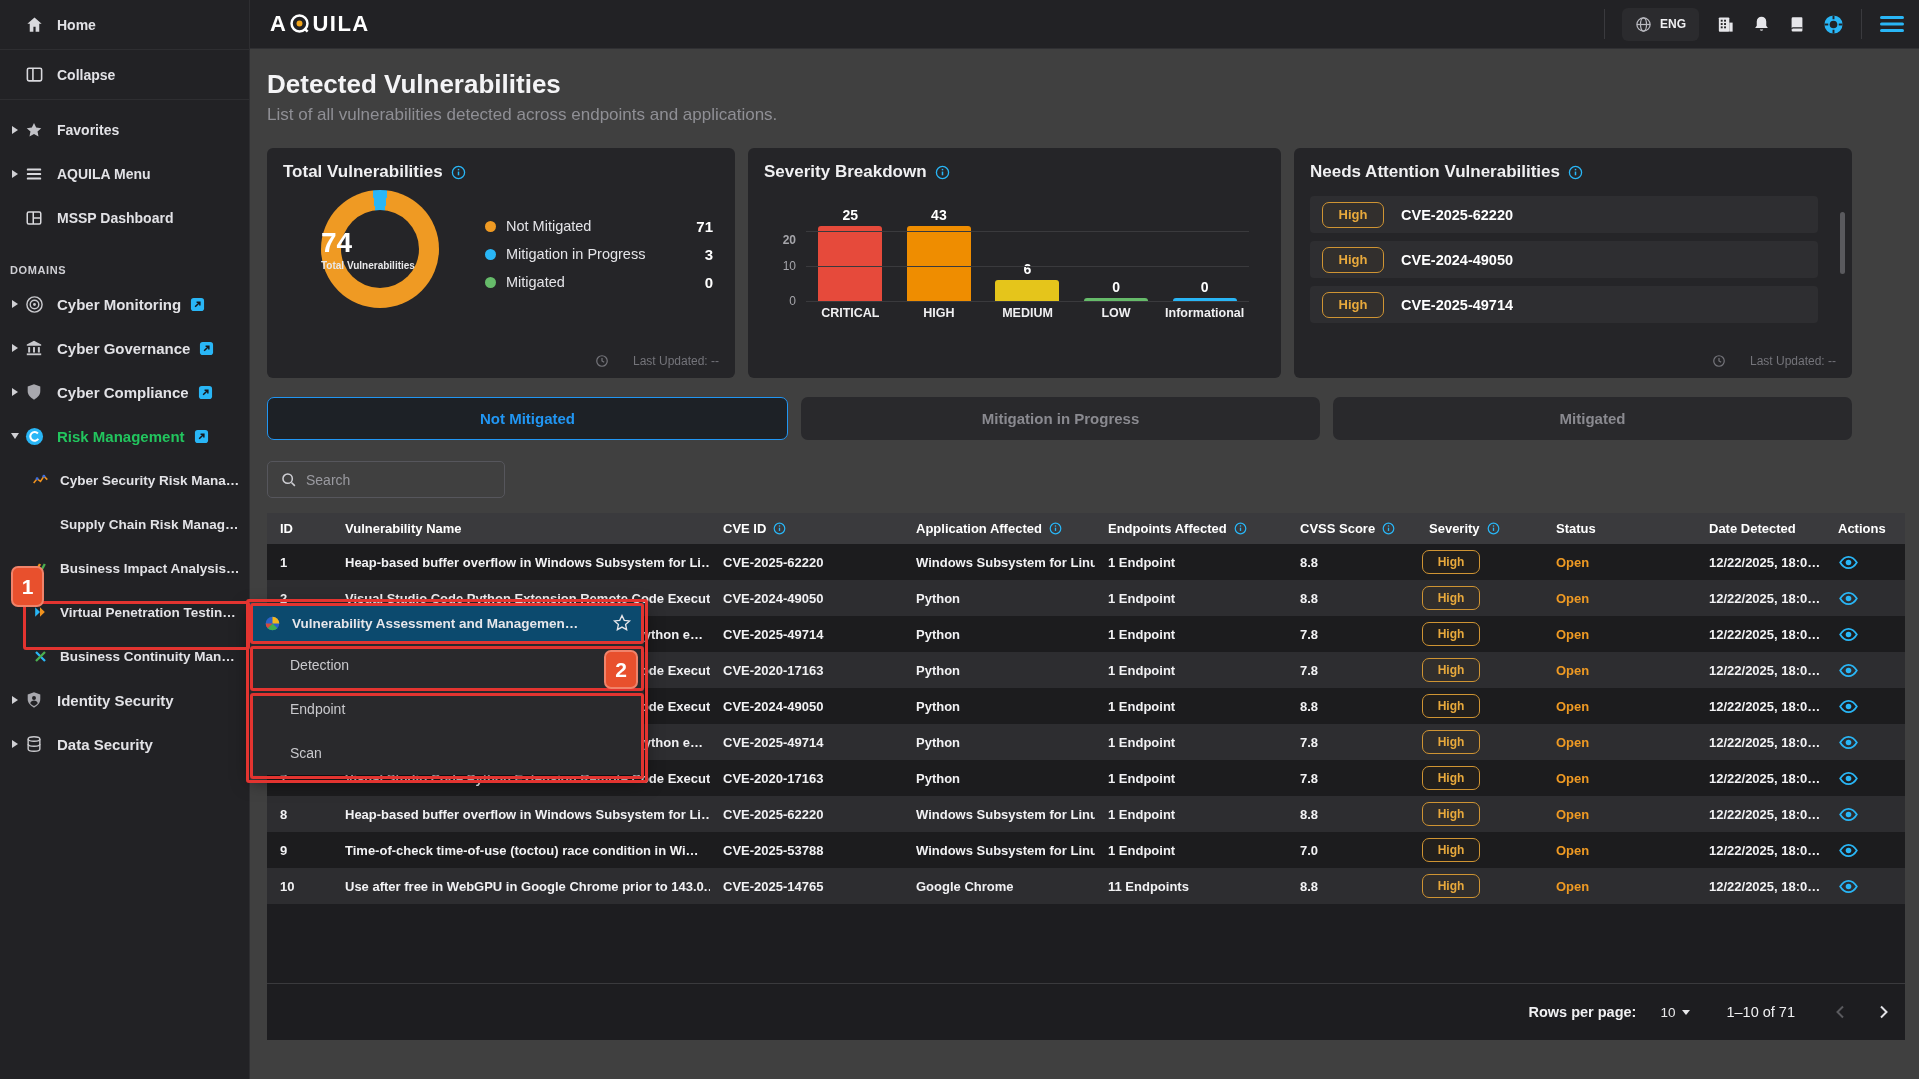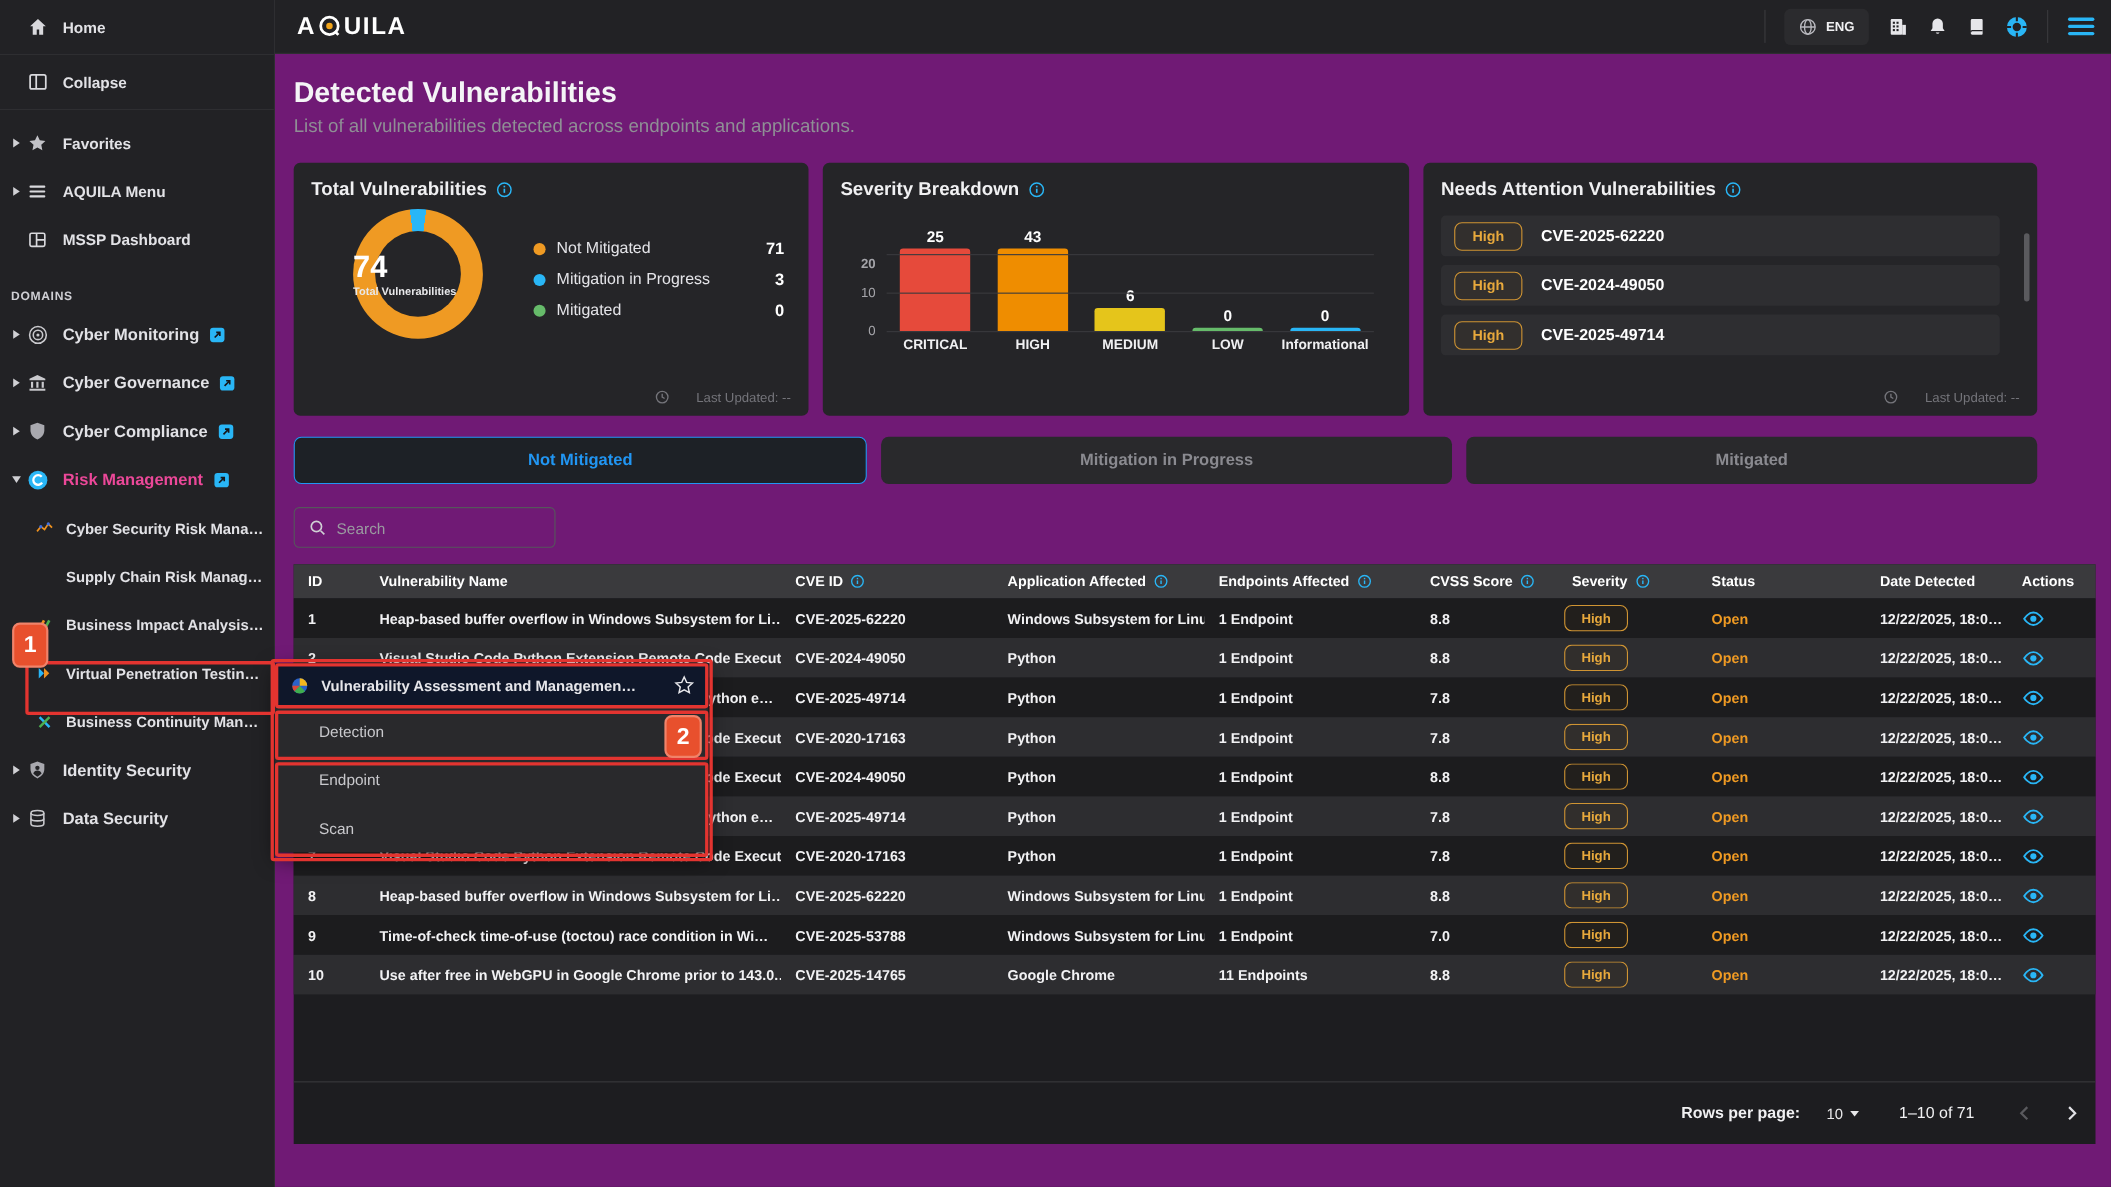--- a/index.html
+++ b/index.html
@@ -15,38 +15,38 @@
     font-size:14px; font-weight:700; color:#e2e2e6; white-space:nowrap; cursor:pointer; }
   .sb-item.tall { height:50px; border-bottom:1px solid #2e2e31; }
   .caret { width:18px; display:flex; justify-content:center; flex:0 0 18px; }
   .caret-r { width:0; height:0; border-left:6px solid #d0d0d4; border-top:4px solid transparent; border-bottom:4px solid transparent; }
   .caret-d { width:0; height:0; border-top:6px solid #d0d0d4; border-left:4px solid transparent; border-right:4px solid transparent; }
   .sb-ico { width:20px; flex:0 0 20px; margin-right:13px; display:flex; justify-content:center; }
   .sb-label { overflow:hidden; text-overflow:ellipsis; }
   .domains-label { padding:24px 0 6px 10px; font-size:11px; letter-spacing:.6px; font-weight:700; color:#cfcfd4; }
   .sb-sub { padding-left:30px; font-size:13.5px; }
   .sb-sub .sb-ico { margin-right:10px; }
-  .cyan { color:#ec4899; }
+  .cyan { color:#22c55e; }
   .sb-active { background:#151517; }
   .ext { margin-left:9px; flex:0 0 15px; }
 
   
   .topbar { position:absolute; left:250px; top:0; right:0; height:49px; background:#222225;
     border-bottom:1px solid #303033; display:flex; align-items:center; z-index:4; }
   .logo { display:flex; align-items:center; margin-left:20px; font-size:22px; font-weight:700;
     letter-spacing:1.5px; color:#fff; }
   .logo svg { margin:0 1px; }
   .tb-right { position:absolute; right:14px; display:flex; align-items:center; gap:17px; }
   .tb-div { width:1px; height:30px; background:#3a3a3e; }
   .lang-pill { display:flex; align-items:center; gap:8px; background:#2b2b2e; border-radius:6px;
     height:33px; padding:0 13px; font-size:12px; font-weight:700; color:#f0f0f2; cursor:pointer; }
   .tb-ic { cursor:pointer; }
 
   
-  .main { position:absolute; left:250px; top:49px; right:0; bottom:0; background:#701a75;
+  .main { position:absolute; left:250px; top:49px; right:0; bottom:0; background:#404040;
     padding:20px 0 0 17px; }
   .page-title { font-size:26px; font-weight:700; color:#f4f4f6; }
   .page-sub { margin-top:5px; font-size:17px; color:#8f8f95; }
 
   
   .cards { margin-top:23px; display:flex; gap:13px; width:1585px; height:230px; }
   .card { background:#252528; border-radius:6px; position:relative; padding:14px 16px; }
   .card-title { display:flex; align-items:center; gap:8px; font-size:17px; font-weight:700; color:#f0f0f2; }
   .card1 { width:468px; } .card2 { width:533px; } .card3 { flex:1; }
   .last-upd { position:absolute; right:16px; bottom:10px; display:flex; align-items:center; gap:24px;
@@ -118,21 +118,21 @@
     justify-content:flex-end; padding-right:14px; gap:24px; }
   .pg-label { font-size:14.5px; font-weight:700; color:#f0f0f2; }
   .pg-select { display:flex; align-items:center; gap:7px; font-size:13.5px; color:#e8e8ea; cursor:pointer; }
   .pg-caret { width:0; height:0; border-top:5px solid #e8e8ea; border-left:4px solid transparent; border-right:4px solid transparent; }
   .pg-range { font-size:14.5px; color:#f0f0f2; margin-left:12px; }
   .pg-nav { display:flex; gap:26px; margin-left:14px; }
 
   
   .popup { position:absolute; left:250px; top:603px; width:394px; z-index:50;
     background:#29292c; border-radius:3px; box-shadow:0 6px 18px rgba(0,0,0,.55); }
-  .popup-head { height:40px; background:#0f172a; display:flex; align-items:center; padding:0 12px 0 14px; gap:11px; }
+  .popup-head { height:40px; background:#0c4a6e; display:flex; align-items:center; padding:0 12px 0 14px; gap:11px; }
   .popup-head-label { flex:1; font-size:13.5px; font-weight:700; color:#e6e6ea; white-space:nowrap; overflow:hidden; }
   .popup-item { height:44px; display:flex; align-items:center; padding-left:40px; font-size:14px;
     color:#c9c9cd; cursor:pointer; }
 
   
   .anno { position:absolute; border:3px solid #e33430; border-radius:3px; z-index:60; pointer-events:none; }
   .anno-badge { position:absolute; z-index:70; background:#e8502d; border:2px solid #f0836a; border-radius:7px;
     color:#fff; font-weight:700; font-size:21px; display:flex; align-items:center; justify-content:center; }
 </style>
 </head>

